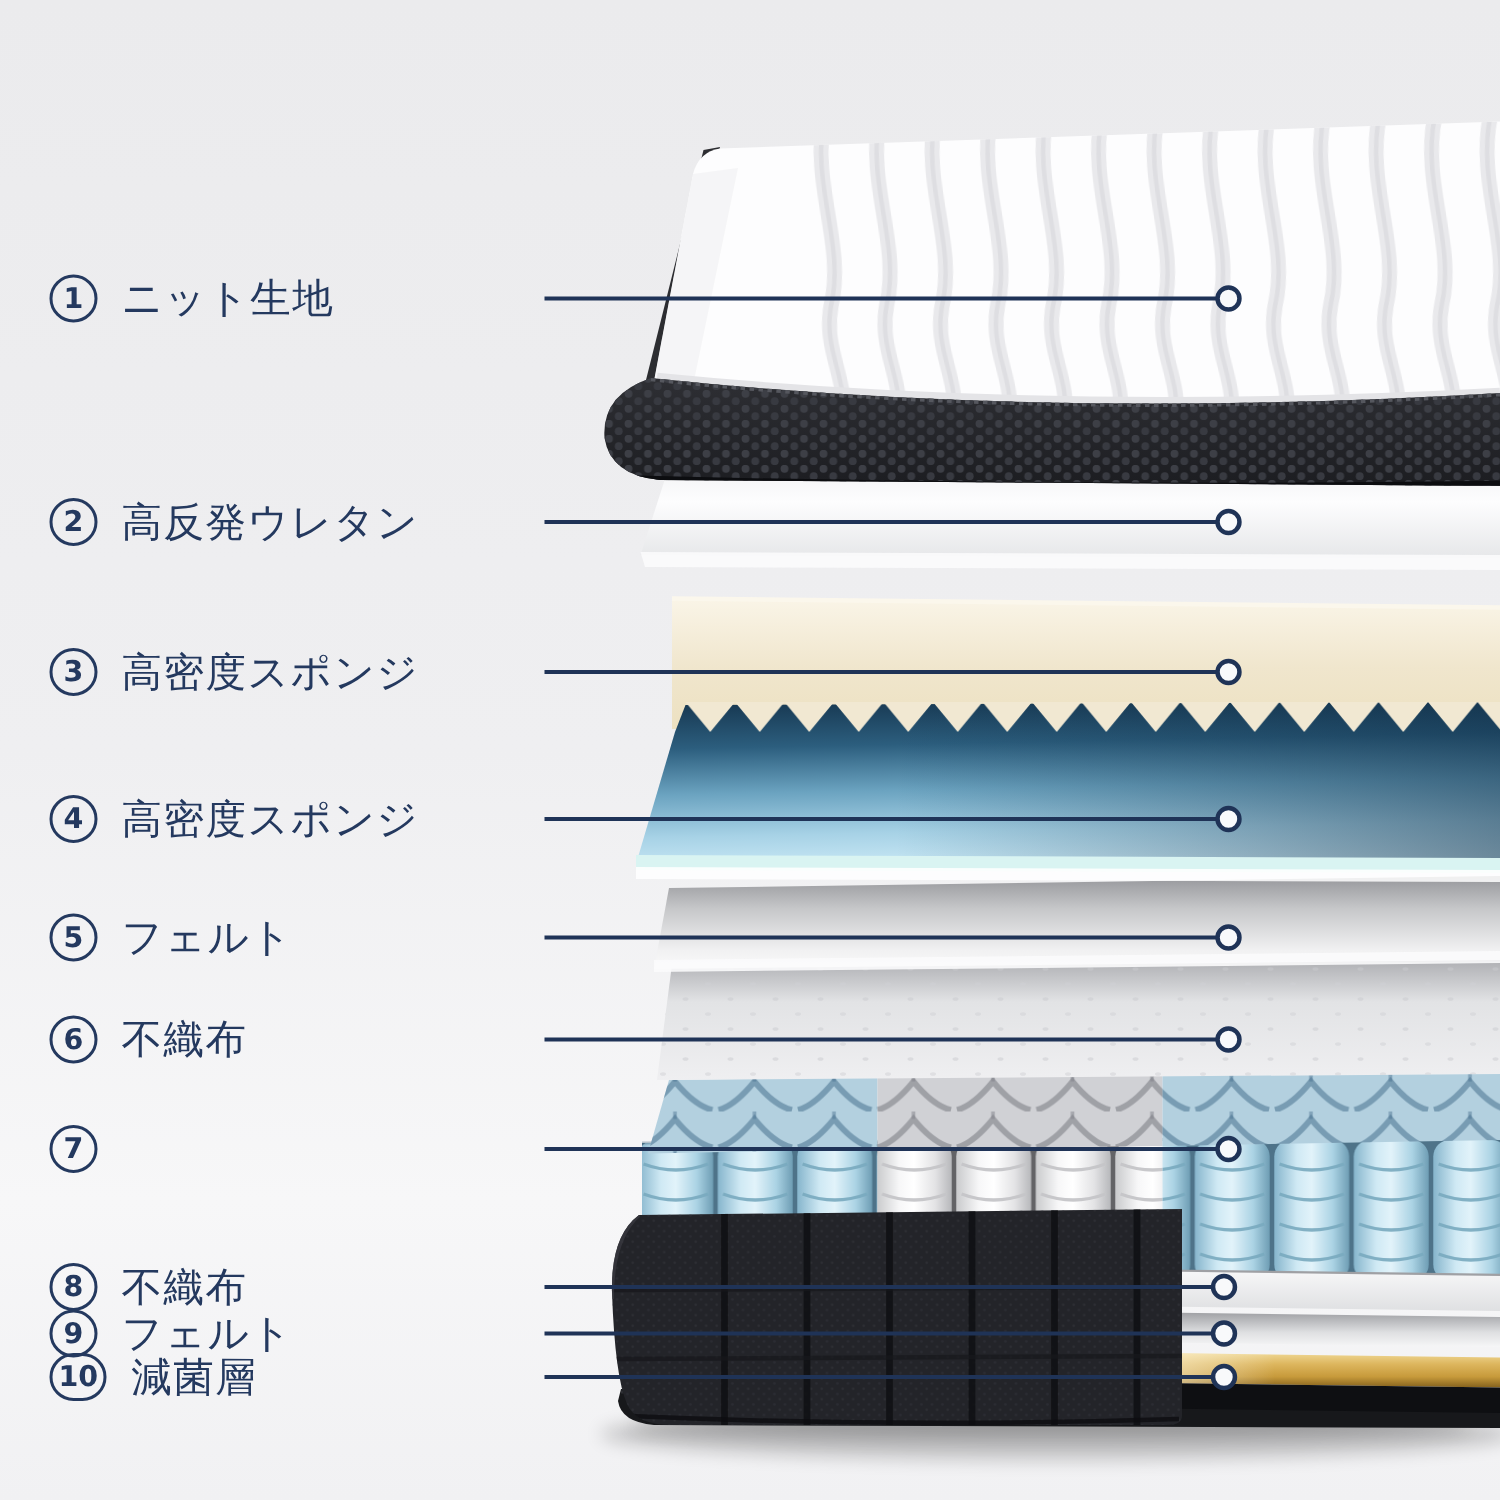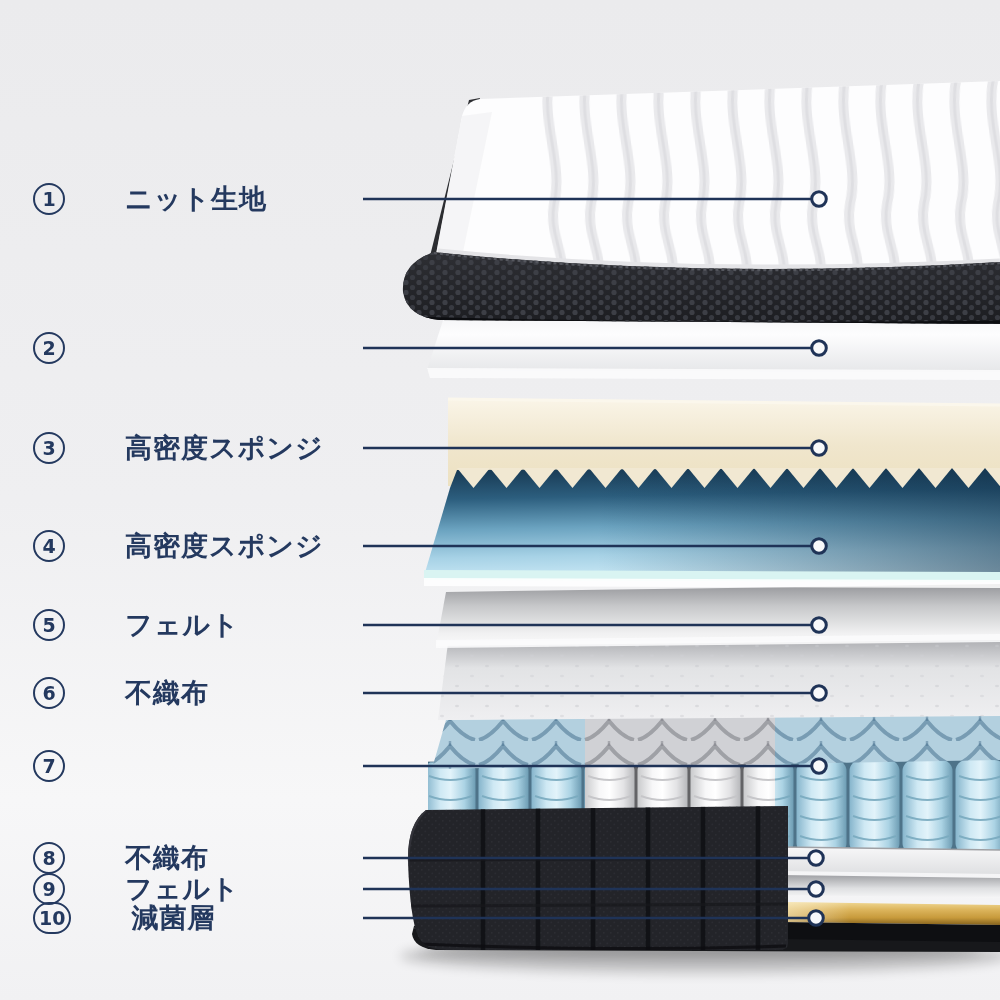--- a/index.html
+++ b/index.html
@@ -6,21 +6,21 @@
   body{width:1000px;height:1000px;overflow:hidden;
        font-family:"DejaVu Sans","Liberation Sans",sans-serif;}
   .stage{position:relative;width:1000px;height:1000px;
          background:linear-gradient(180deg,#ebebed 0%,#efeff1 50%,#f7f7f8 80%,#f1f1f3 100%);}
   .stage svg{position:absolute;inset:0;}
   .label-row{position:absolute;left:33px;height:34px;display:flex;align-items:center;gap:16px;}
   .badge{box-sizing:border-box;min-width:32px;height:32px;padding:0 4px;
          border:2.5px solid #24395f;border-radius:16px;
          display:flex;align-items:center;justify-content:center;
          font-size:19px;font-weight:600;color:#24395f;line-height:1;}
-  .label-text{font-size:27px;font-weight:700;color:#24395f;letter-spacing:1px;white-space:nowrap;margin-left:44px;}
+  .label-text{font-size:27px;font-weight:400;color:#24395f;letter-spacing:1px;white-space:nowrap;}
 </style>
 </head>
 <body>
 
 <div class="stage">
 
 <svg viewBox="0 0 1000 1000" width="1000" height="1000">
   <defs>
     <linearGradient id="gBand" x1="0" y1="0" x2="0" y2="1">
       <stop offset="0" stop-color="#2e2f34"></stop>
@@ -302,20 +302,21 @@
         </g>
   </g>
 </svg>
 
 <div class="label-row" style="top:182px">
   <span class="badge">1</span>
   <span class="label-text">ニット生地</span>
 </div>
 <div class="label-row" style="top:331px">
   <span class="badge">2</span>
+  <span class="label-text">高反発ウレタン</span>
 </div>
 <div class="label-row" style="top:431px">
   <span class="badge">3</span>
   <span class="label-text">高密度スポンジ</span>
 </div>
 <div class="label-row" style="top:529px">
   <span class="badge">4</span>
   <span class="label-text">高密度スポンジ</span>
 </div>
 <div class="label-row" style="top:608px">

